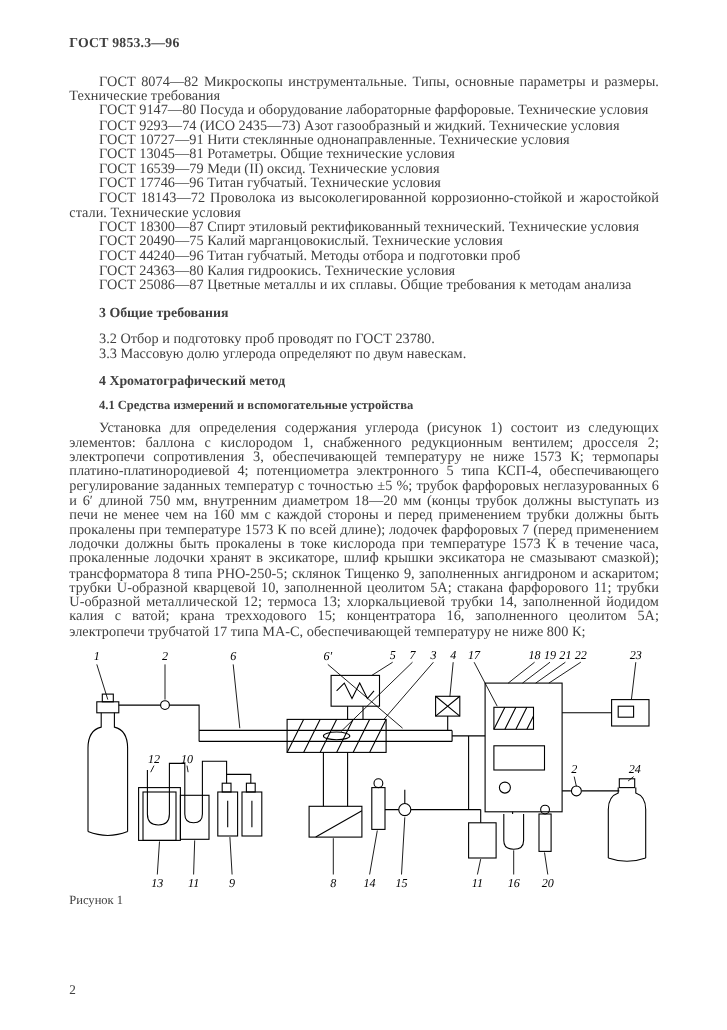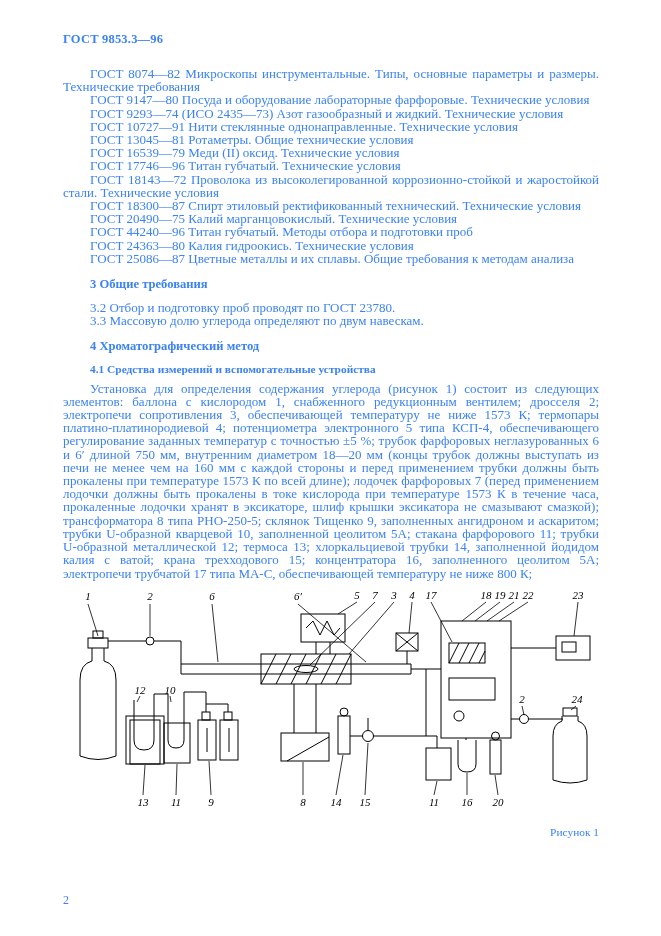--- a/index.html
+++ b/index.html
@@ -3,21 +3,21 @@
 <meta charset="utf-8">
 <style>
   * { margin:0; padding:0; box-sizing:border-box; }
   html,body { background:#9a9a9a; }
   .page {
     position:relative;
     width:661px; height:936px;
     margin:0 auto;
     background:#ffffff;
     font-family:"Liberation Serif", serif;
-    color:#3b82f6;
+    color:#404040;
     overflow:hidden;
   }
   .content { position:absolute; left:63px; top:32px; width:536px; }
   .gost-header { font-weight:bold; font-size:12.5px; letter-spacing:0.2px; margin-bottom:20px; }
   p.ref, p.clause {
     font-size:13px; line-height:13.2px;
     text-align:justify; text-indent:27px;
   }
   h2.sec {
     font-size:12.6px; font-weight:bold;
@@ -27,21 +27,21 @@
     font-size:11.4px; line-height:13.2px; font-weight:bold;
     text-indent:27px; margin:2px 0 5px 0;
   }
   p.bodytext {
     font-size:13px; line-height:13.2px;
     text-align:justify; text-indent:27px;
   }
   .figure { margin-top:8px; width:536px; }
   .figure svg { display:block; margin:0 auto; }
   .fig-caption {
-    text-align:right; font-size:11.4px; margin-top:16px;font-family:Liberation Serif, serif;
+    text-align:left; font-size:11.4px; margin-top:3px;font-family:Liberation Serif, serif;
   }
   .page-number {
     position:absolute; left:63px; top:893px;
     font-size:12px;
   }
   .lbl { font-family:"Liberation Serif", serif; font-style:italic; font-size:11px; fill:#000; }
 </style>
 </head>
 <body>
 

